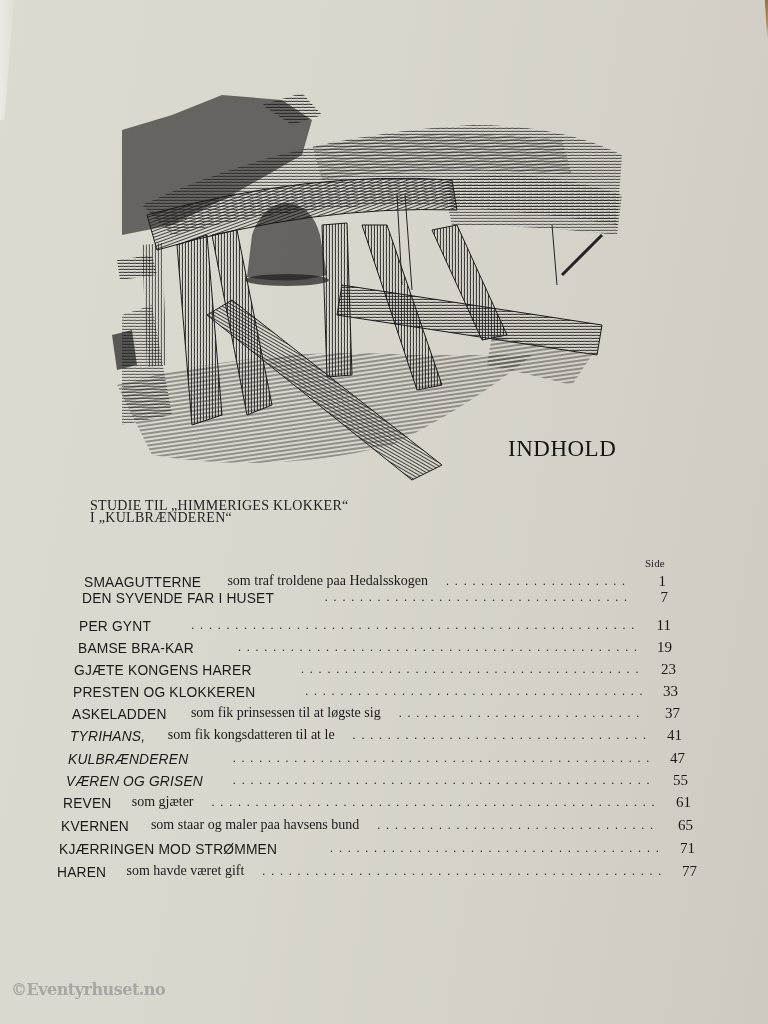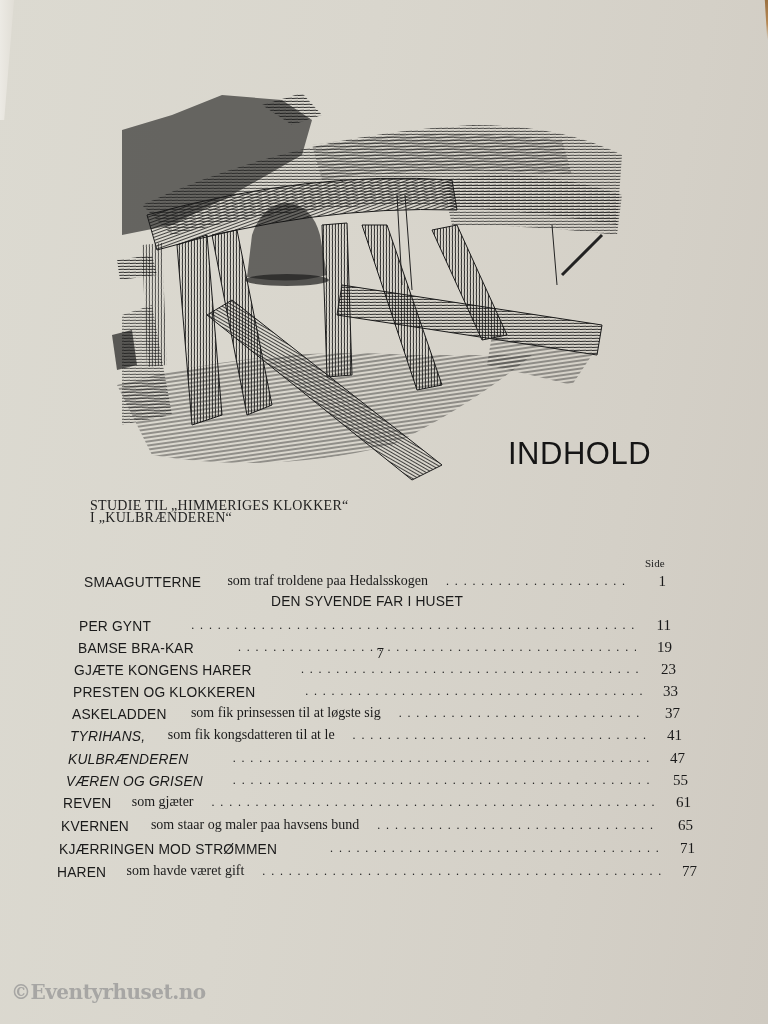--- a/index.html
+++ b/index.html
@@ -45,23 +45,23 @@
     position: absolute;
     left: 112px;
     top: 85px;
     width: 520px;
     height: 400px;
   }
   .heading {
     position: absolute;
     left: 508px;
     top: 436px;
-    font-size: 31px;
+    font-size: 23px;
     letter-spacing: 0.5px;
-    font-family: Liberation Sans, sans-serif;
+    font-family: Liberation Serif, serif;
     color: #151515;
   }
   .caption {
     position: absolute;
     left: 90px;
     top: 500px;
     font-size: 14px;
     line-height: 12px;
     letter-spacing: 0.3px;
     color: #222;
@@ -120,21 +120,21 @@
     font-size: 15px;
     min-width: 18px;
     text-align: right;
   }
   .watermark {
     position: absolute;
     left: 11px;
     top: 980px;
     font-family: "DejaVu Serif", serif;
     font-weight: bold;
-    font-size: 20px;
+    font-size: 16px;
     color: rgba(150, 150, 150, 0.75);
     letter-spacing: -0.5px;
   }
 </style>
 </head>
 <body>
 
 <div class="page">
   <div class="left-edge"></div>
   <div class="corner-edge"></div>
@@ -205,21 +205,21 @@
 
   <div class="side-label">Side</div>
 
   <div class="toc">
     <div class="toc-row" style="left:84px; width:582px; top:0px;">
       <span class="toc-title">SMAAGUTTERNE</span>
       <span class="toc-sub">som traf troldene paa Hedalsskogen</span>
       <span class="toc-leader"></span>
       <span class="toc-page">1</span>
     </div>
-    <div class="toc-row" style="left:82px; width:586px; top:22px;flex-direction:column;">
+    <div class="toc-row" style="left:82px; width:586px; top:16px;">
       <span class="toc-title">DEN SYVENDE FAR I HUSET</span>
       <span class="toc-sub"></span>
       <span class="toc-leader"></span>
       <span class="toc-page">7</span>
     </div>
     <div class="toc-row" style="left:79px; width:592px; top:44px;">
       <span class="toc-title">PER GYNT</span>
       <span class="toc-sub"></span>
       <span class="toc-leader"></span>
       <span class="toc-page">11</span>

